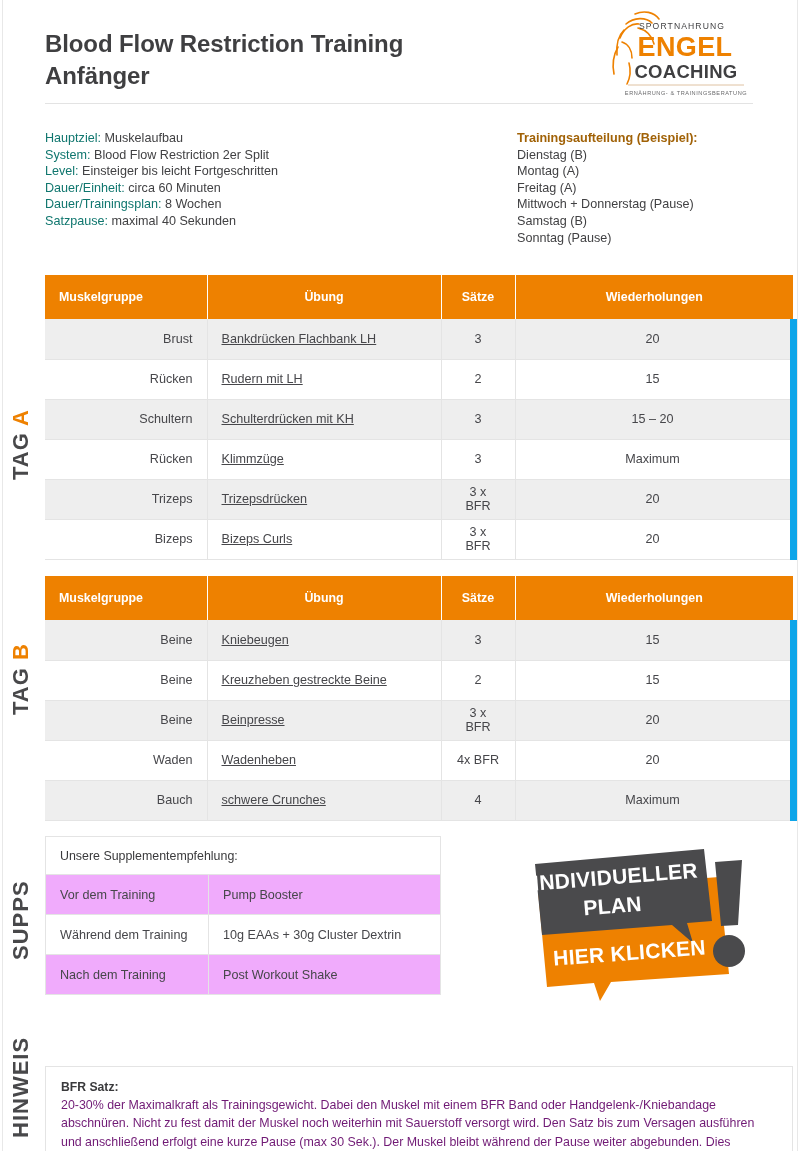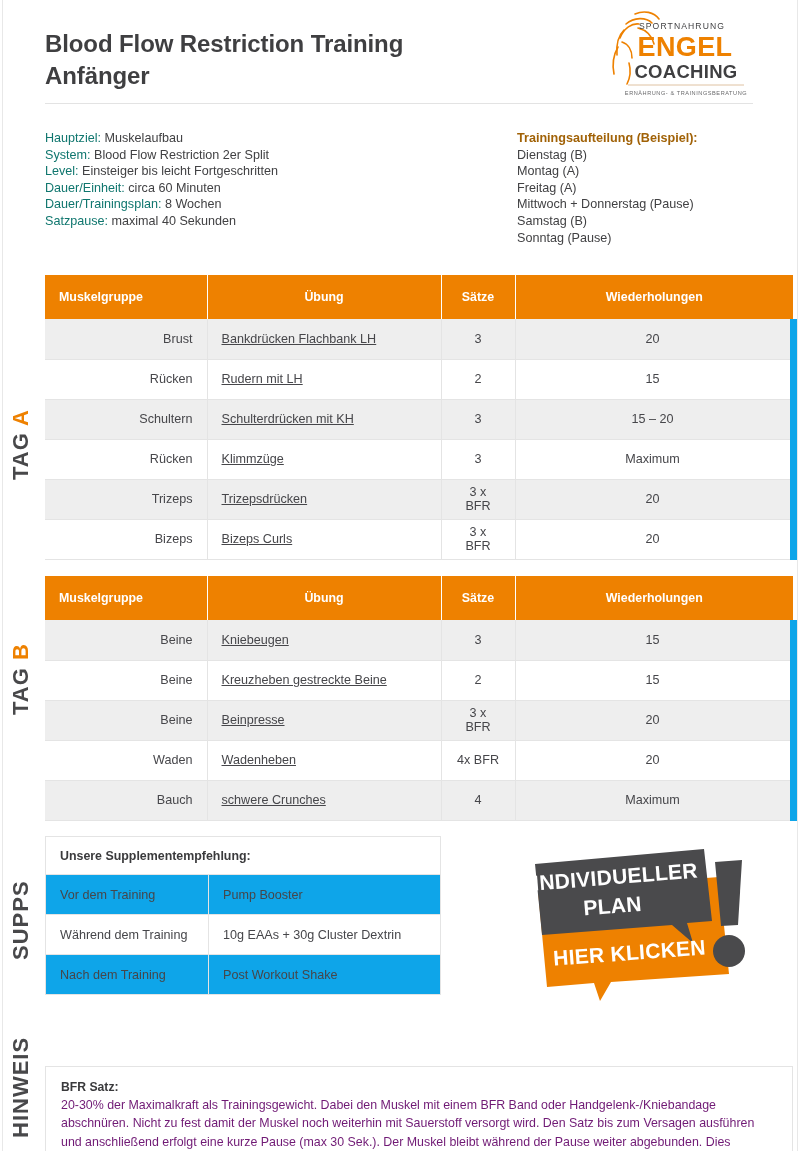--- a/index.html
+++ b/index.html
@@ -96,35 +96,35 @@
   .supps {
     position: absolute; left: 45px; top: 836px;
     width: 395px;
     border-collapse: collapse;
     table-layout: fixed;
   }
   .supps col.s-a { width: 163px; }
   .supps col.s-b { width: 232px; }
   .supps .supps-head td {
     background: #ffffff;
-    font-weight: bold;
+    font-weight: normal;
     font-size: 12.4px;
     color: #3a3a3c;
     height: 38px;
     border: 1px solid #e4e4e4;
     padding: 0 14px;
   }
   .supps td {
     height: 40px;
     font-size: 12.6px;
     color: #46464a;
     border: 1px solid #e4e4e4;
     padding: 0 14px;
   }
-  .supps tbody tr.r-odd td  { background: #0ea5e9; }
+  .supps tbody tr.r-odd td  { background: #f0abfc; }
   .supps tbody tr.r-even td { background: #ffffff; }
 
   
   .cta { position: absolute; left: 516px; top: 843px; width: 272px; height: 160px; }
   .cta svg { display: block; }
 
   
   .notebox {
     position: absolute; left: 45px; top: 1018px;
     width: 748px; height: 118px;

